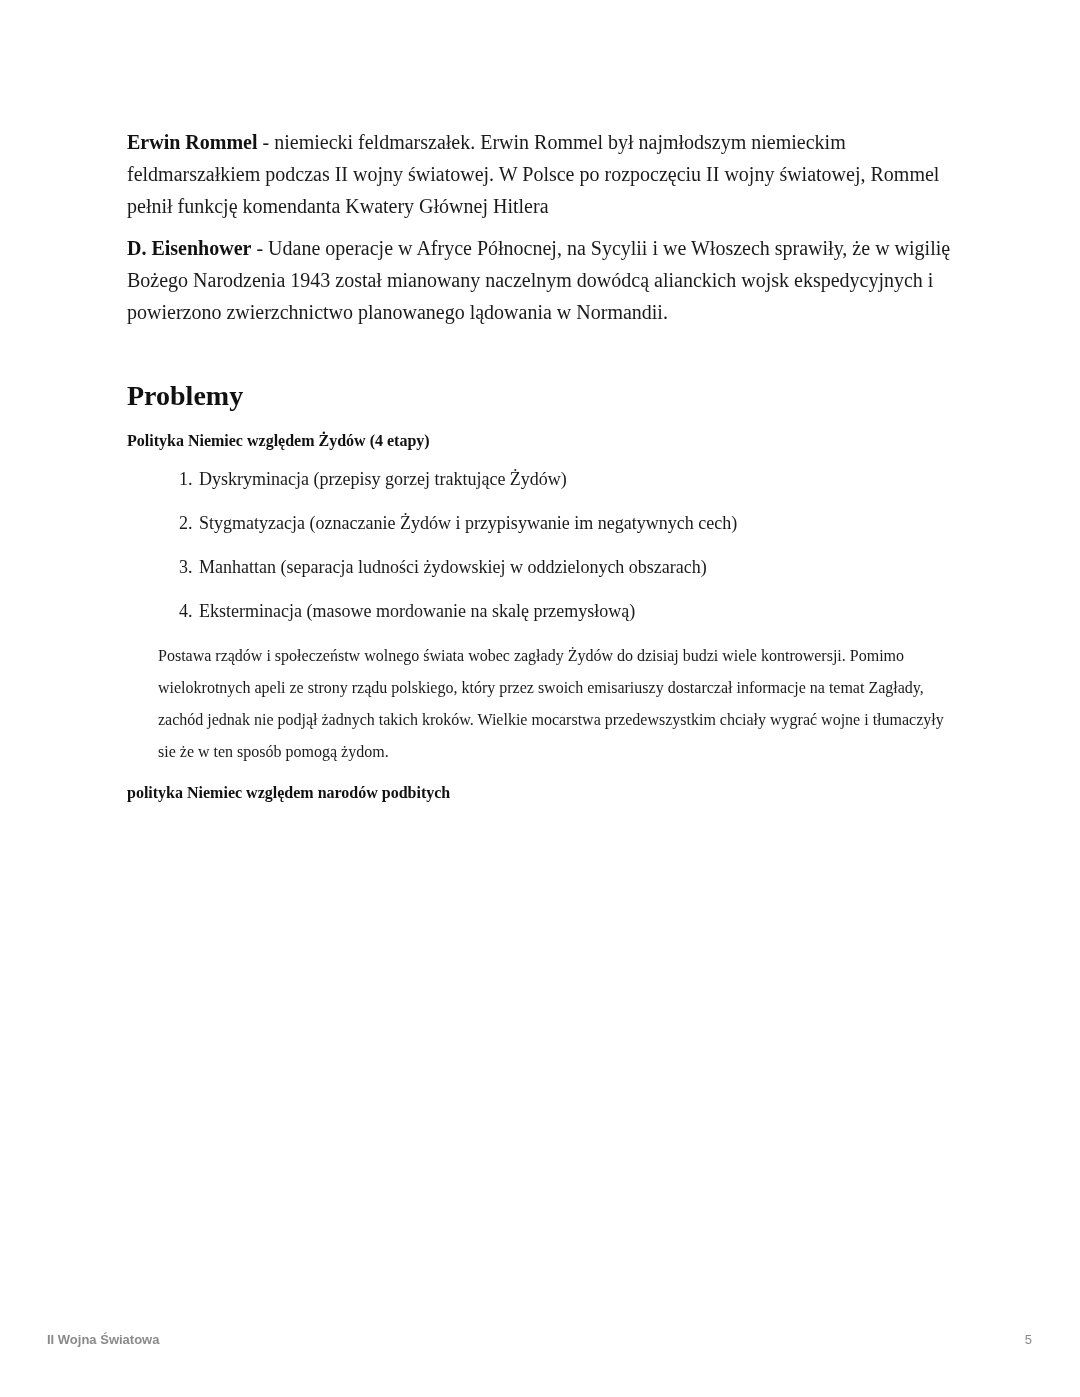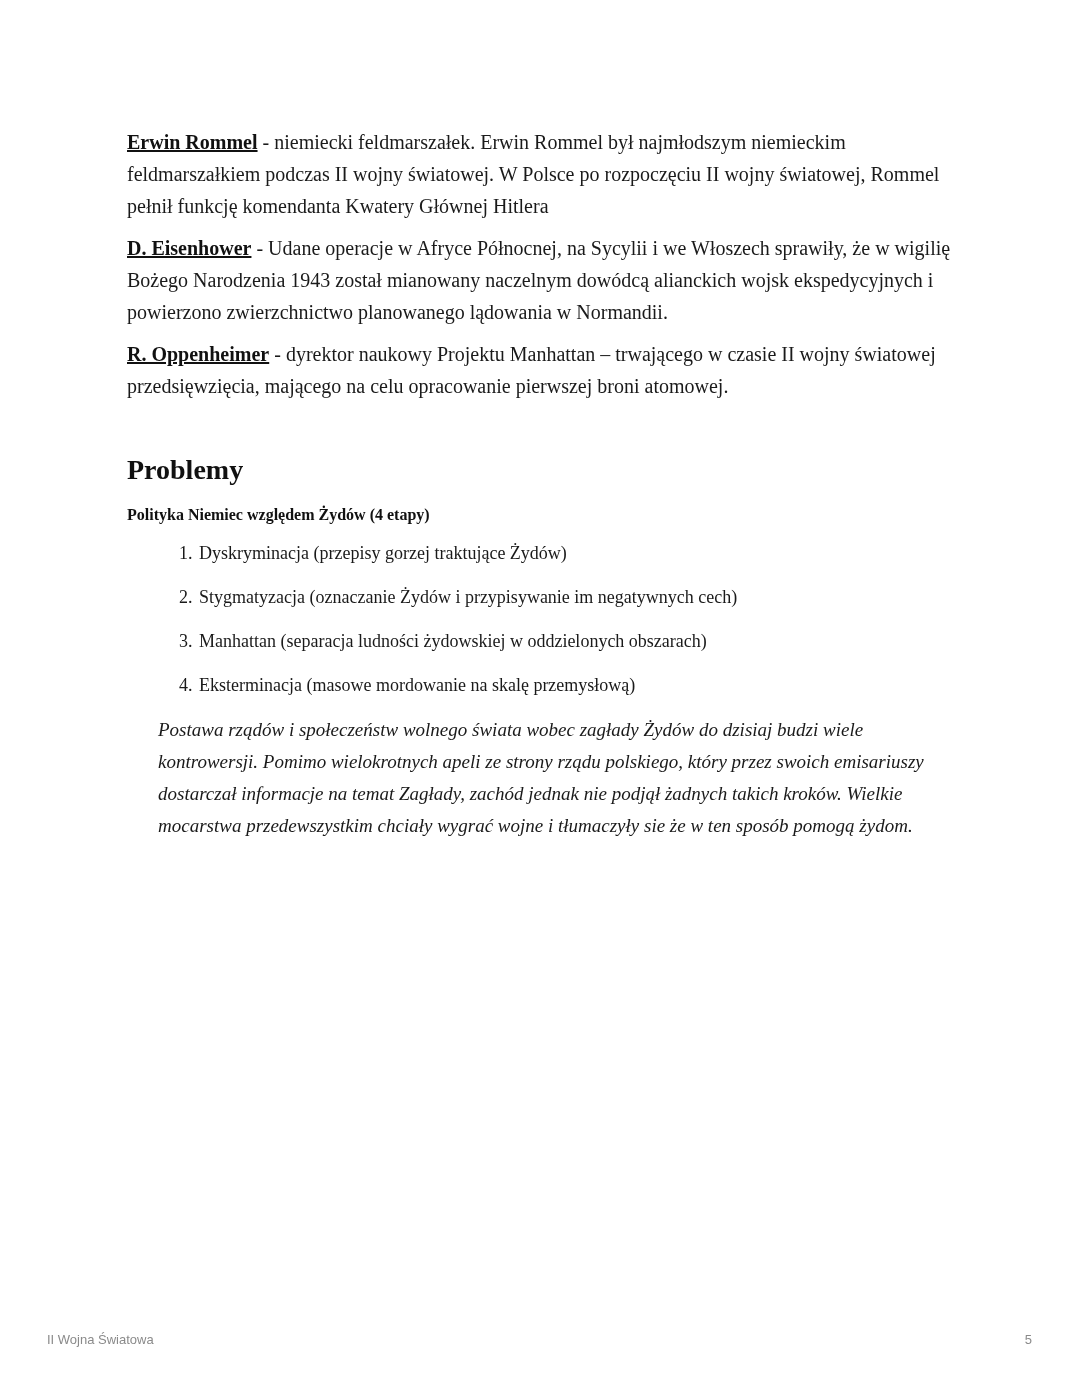--- a/index.html
+++ b/index.html
@@ -22,21 +22,20 @@
       width: 830px;
     }
     .person {
       font-size: 20px;
       line-height: 32px;
       margin: 0 0 10px 0;
     }
     .person b {
       font-weight: bold;
       color: #111;
-      text-decoration: underline;
     }
     .section-title {
       font-size: 28px;
       font-weight: bold;
       line-height: 48px;
       margin: 44px 0 6px 0;
       color: #111;
     }
     .subheading {
       font-size: 16px;
@@ -50,63 +49,62 @@
       padding: 0 0 0 70px;
       font-size: 18px;
     }
     ol.stages li {
       line-height: 30px;
       margin: 0 0 14px 0;
       padding-left: 2px;
     }
     .para-block {
       padding-left: 31px;
-      font-size: 19px;
+      font-size: 16px;
       line-height: 32px;
       margin: 0 0 10px 0;
-      font-style: italic;
     }
     .para-block p {
       margin: 0;
     }
     .footer {
       position: absolute;
       top: 1332px;
       font-family: "Liberation Sans", sans-serif;
       font-size: 13px;
       color: #8a8a8a;
     }
-    .footer-left { left: 47px; }
+    .footer-left { left: 47px; font-weight: bold; }
     .footer-right { right: 48px; }
   </style>
 </head>
 <body>
 
 <div class="content">
 
   <p class="person"><b>Erwin Rommel</b><span> - niemiecki feldmarszałek. Erwin Rommel był najmłodszym niemieckim feldmarszałkiem podczas II wojny światowej. W Polsce po rozpoczęciu II wojny światowej, Rommel pełnił funkcję komendanta Kwatery Głównej Hitlera</span></p>
 
   <p class="person"><b>D. Eisenhower</b><span> - Udane operacje w Afryce Północnej, na Sycylii i we Włoszech sprawiły, że w wigilię Bożego Narodzenia 1943 został mianowany naczelnym dowódcą alianckich wojsk ekspedycyjnych i powierzono zwierzchnictwo planowanego lądowania w Normandii.</span></p>
 
-  <p class="person"><b>R. Oppenheimer</b><span> - dyrektor naukowy Projektu Manhattan – trwającego w czasie II wojny światowej przedsięwzięcia, mającego na celu opracowanie pierwszej broni atomowej.</span></p>
 
 
   <h1 class="section-title">Problemy</h1>
 
   <div class="subheading">Polityka Niemiec względem Żydów (4 etapy)</div>
 
   <ol class="stages">
     <li>Dyskryminacja (przepisy gorzej traktujące Żydów)</li>
     <li>Stygmatyzacja (oznaczanie Żydów i przypisywanie im negatywnych cech)</li>
     <li>Manhattan (separacja ludności żydowskiej w oddzielonych obszarach)</li>
     <li>Eksterminacja (masowe mordowanie na skalę przemysłową)</li>
   </ol>
 
 
   <div class="para-block">
     <p>Postawa rządów i społeczeństw wolnego świata wobec zagłady Żydów do dzisiaj budzi wiele kontrowersji. Pomimo wielokrotnych apeli ze strony rządu polskiego, który przez swoich emisariuszy dostarczał informacje na temat Zagłady, zachód jednak nie podjął żadnych takich kroków. Wielkie mocarstwa przedewszystkim chciały wygrać wojne i tłumaczyły sie że w ten sposób pomogą żydom.</p>
   </div>
 
+  <div class="subheading">polityka Niemiec względem narodów podbitych</div>
 
 </div>
 
 <div class="footer footer-left">II Wojna Światowa</div>
 <div class="footer footer-right">5</div>
 
 </body></html>

